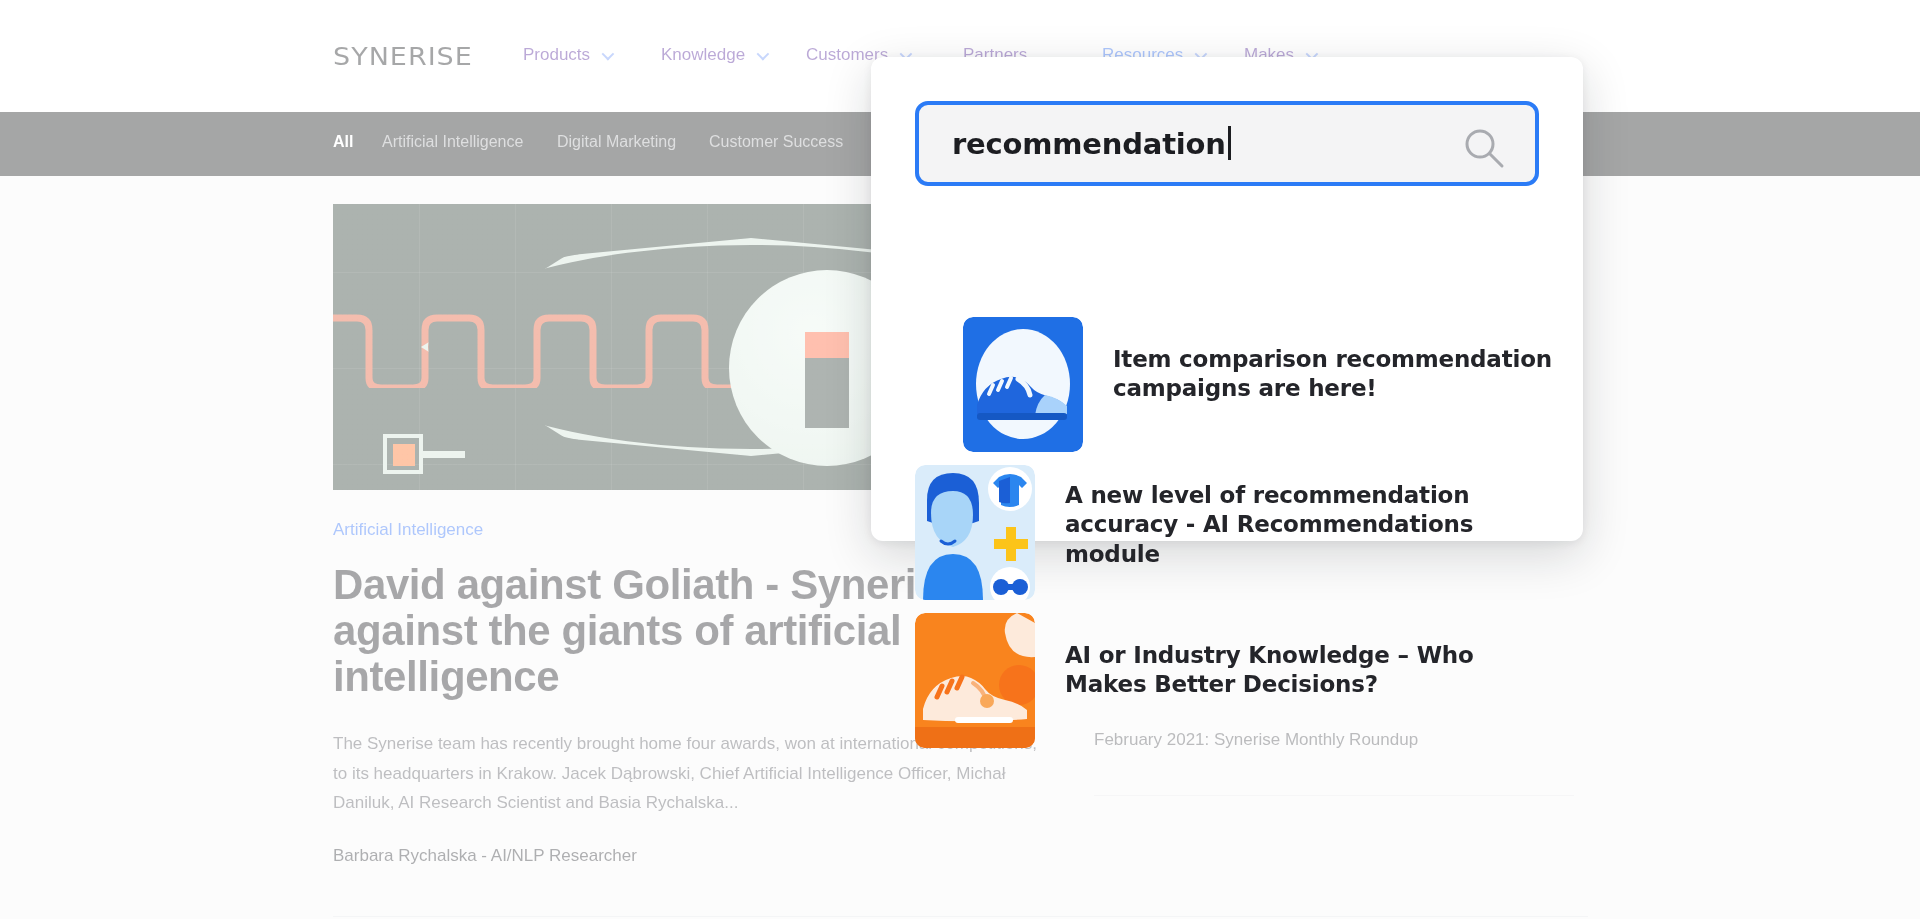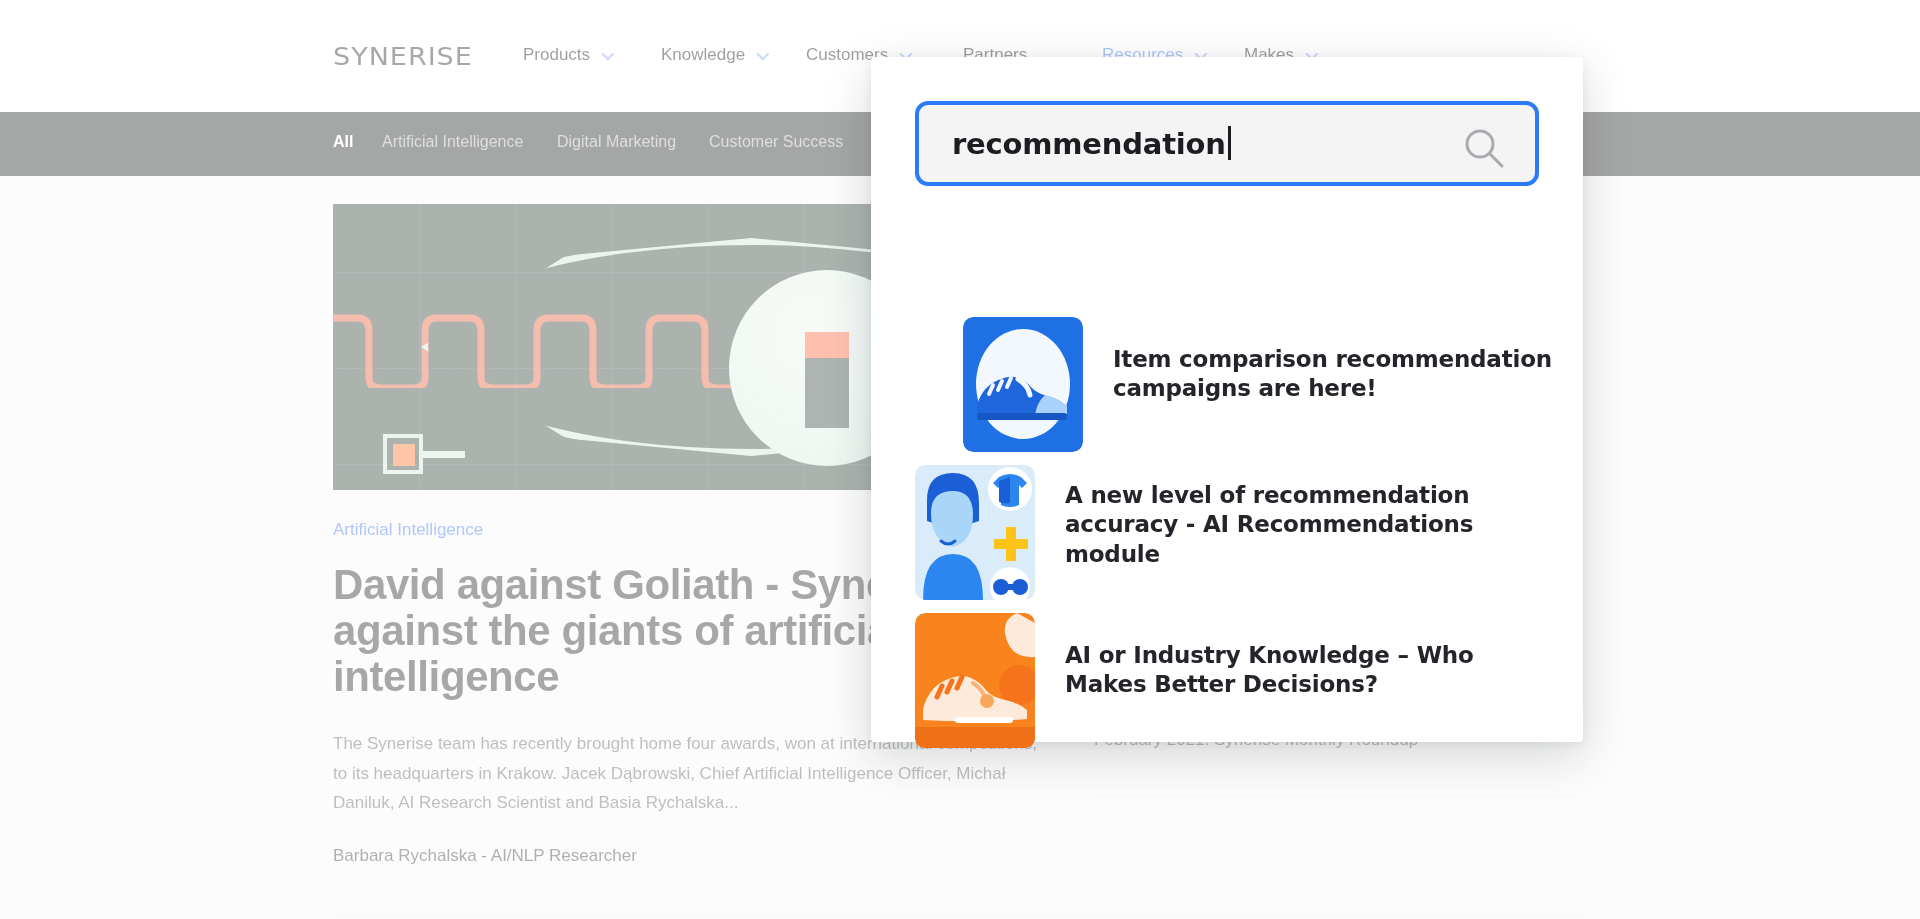--- a/index.html
+++ b/index.html
@@ -36,21 +36,21 @@
     color: #17181c;
     font-weight: 400;
     font-family: "DejaVu Sans", sans-serif;
     transform: scaleY(0.92);
   }
 
   .nav-item {
     position: absolute;
     top: 45px;
     font-size: 17px;
-    color: #000000;
+    color: #4c1d95;
     font-weight: 400;
     white-space: nowrap;
     cursor: pointer;
   }
   .nav-item.blue { color: #2b6cf6; }
 
   .chev {
     display: inline-block;
     width: 9px; height: 9px;
     margin-left: 12px;
@@ -238,23 +238,23 @@
   #scrim {
     position: absolute;
     inset: 0;
     background: rgba(255,255,255,0.62);
     z-index: 5;
   }
 
   #search-panel {
     position: absolute;
     left: 871px; top: 57px;
-    width: 712px; height: 685px;
+    width: 712px; height: 484px;
     background: #ffffff;
-    border-radius: 4px;
+    border-radius: 12px;
     box-shadow: 0 14px 48px rgba(20,24,32,0.16), 0 2px 10px rgba(20,24,32,0.07);
     z-index: 6;
   }
 
   #search-field {
     position: absolute;
     left: 44px; top: 44px;
     width: 624px; height: 85px;
     background: #f4f4f5;
     border: 4px solid #2b7bf6;

